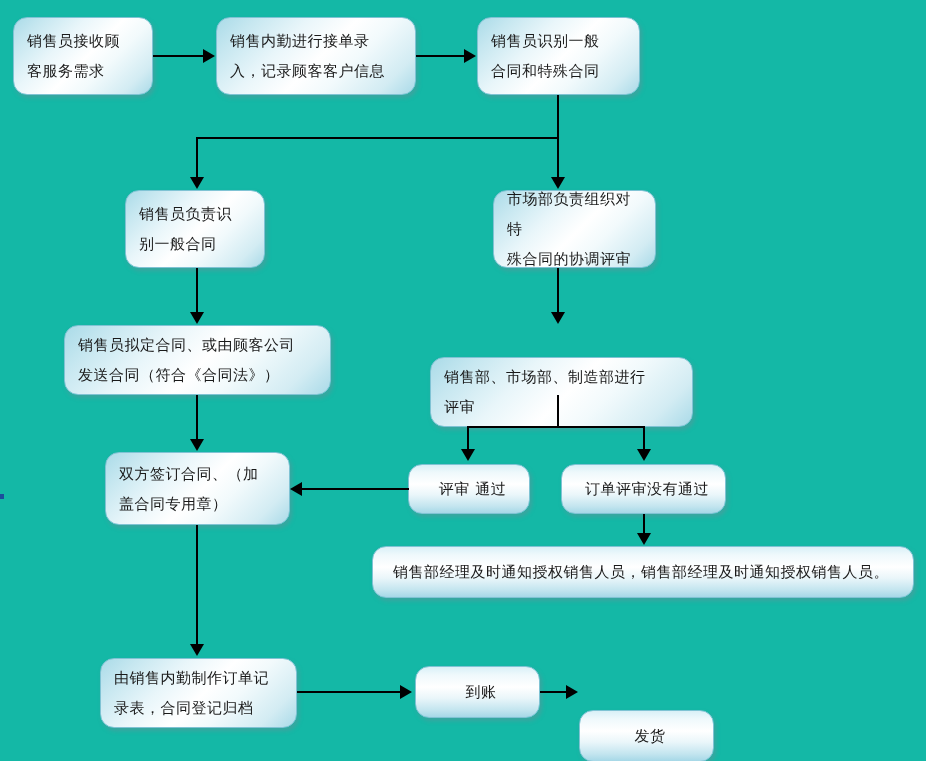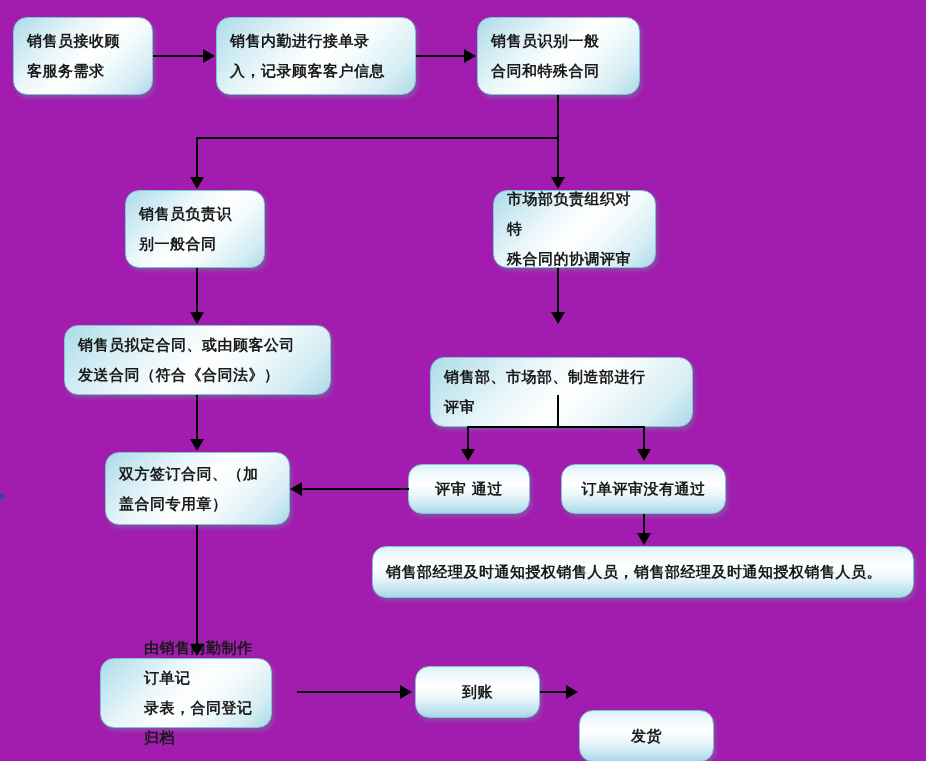--- a/index.html
+++ b/index.html
@@ -7,23 +7,22 @@
     padding: 0;
     background: #ffffff;
   }
   body {
     font-family: "DejaVu Sans", "Liberation Sans", sans-serif;
   }
   #canvas {
     position: relative;
     width: 926px;
     height: 761px;
-    background: #a21caf;
+    background: #14b8a6;
     overflow: hidden;
-    font-weight: bold;
   }
   .node {
     position: absolute;
     box-sizing: border-box;
     border: 1px solid #7fc3d4;
     border-radius: 14px;
     background:
       linear-gradient(135deg,
         #aadbe8 0%,
         #c6e7f0 14%,
@@ -50,20 +49,21 @@
   
   .node.vert {
     background:
       linear-gradient(180deg,
         #d9f0f7 0%,
         #eff9fc 16%,
         #ffffff 40%,
         #eaf6fa 62%,
         #c3e5ef 86%,
         #a6d8e7 100%);
+    padding-left: 7px;
   }
   .node.center .txt { text-align: center; }
 
   
   .ln {
     position: absolute;
     background: #000000;
   }
   .ln.h { height: 2px; }
   .ln.v { width: 2px; }
@@ -145,21 +145,21 @@
   </div>
 
   <div class="node vert center" style="left:561px; top:464px; width:165px; height:50px;justify-content:center;">
     <span class="txt">订单评审没有通过</span>
   </div>
 
   <div class="node vert" style="left:372px; top:546px; width:542px; height:52px;">
     <span class="txt">销售部经理及时通知授权销售人员，销售部经理及时通知授权销售人员。</span>
   </div>
 
-  <div class="node" style="left:100px; top:658px; width:172px; height:70px;padding-left:30px;">
+  <div class="node" style="left:100px; top:658px; width:197px; height:70px;">
     <span class="txt">由销售内勤制作订单记
 录表，合同登记归档</span>
   </div>
 
   <div class="node vert center" style="left:415px; top:666px; width:125px; height:52px;">
     <span class="txt">到账</span>
   </div>
 
   <div class="node vert center" style="left:579px; top:666px; width:135px; height:52px;margin-top:44px;">
     <span class="txt">发货</span>

